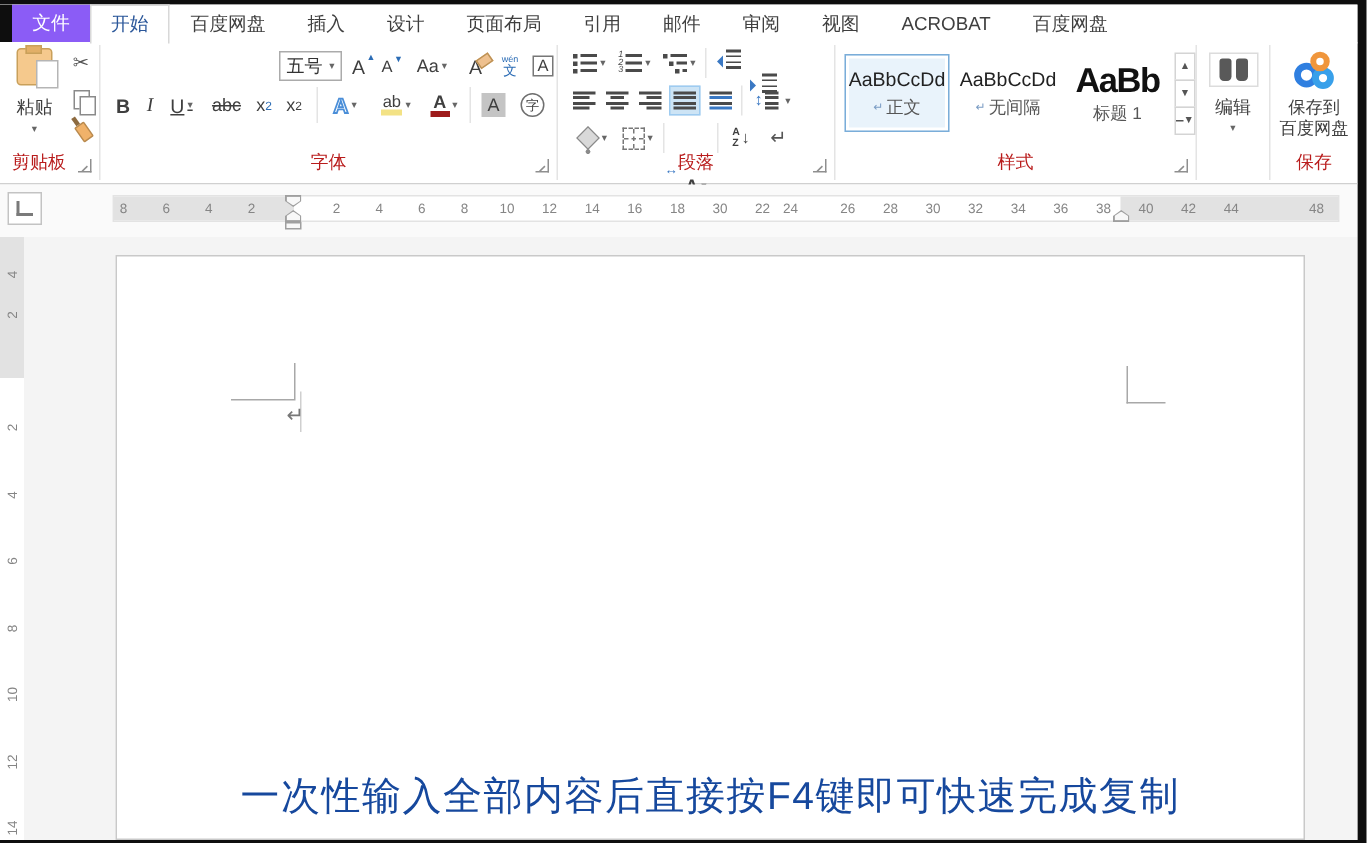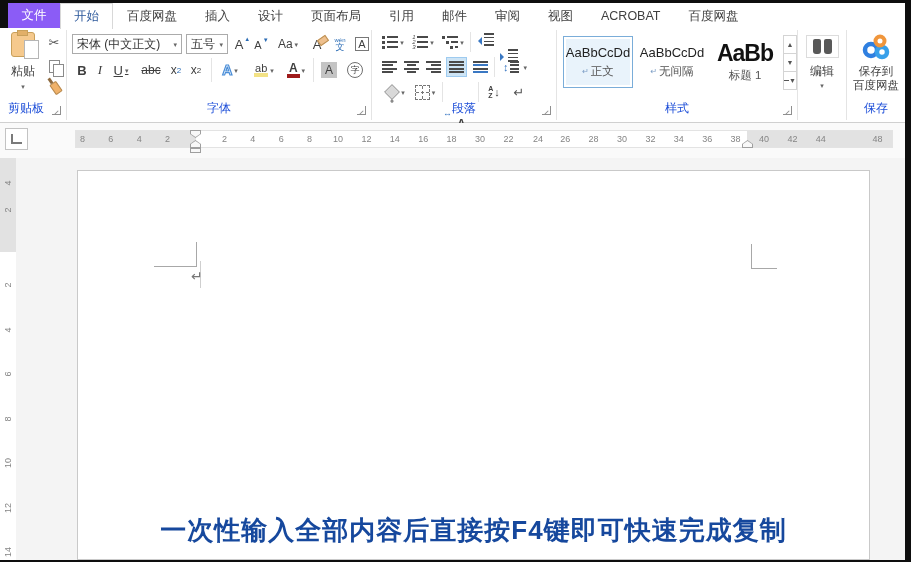--- a/index.html
+++ b/index.html
@@ -11,21 +11,21 @@
   #notch{position:absolute;left:0;top:0;width:8px;height:25px;background:#0e0e0e}
   .file-tab{position:absolute;left:8px;top:0;width:52px;height:25px;background:#2b579a;color:#fff;
             font-size:12.5px;display:flex;align-items:center;justify-content:center}
   #tab-strip{position:absolute;left:60px;top:0;height:25px;display:flex}
   .tab{padding:0 13px;line-height:24px;font-size:12.5px;color:#3f3f3f;height:25px;box-sizing:border-box;border:1px solid transparent;border-bottom:none}
   .tab.active{color:#2b579a;background:#fff;border-color:#d8d8d8;position:relative;z-index:2;height:26px}
   
   #ribbon{position:absolute;left:0;top:25px;right:0;height:94px;background:#fff;border-bottom:1px solid #d0d0d0;font-size:12px;color:#3f3f3f}
   .grp{position:absolute;top:0;height:94px}
   .vsep{position:absolute;top:2px;width:1px;height:90px;background:#e4e4e4}
-  .grp-label{position:absolute;bottom:5px;left:0;width:100%;text-align:center;font-size:12px;color:#1d4ed8}
+  .grp-label{position:absolute;bottom:5px;left:0;width:100%;text-align:center;font-size:12px;color:#b91c1c}
   .dlg{position:absolute;right:5px;bottom:7px;width:8px;height:8px;border-right:1px solid #8f8f8f;border-bottom:1px solid #8f8f8f}
   .dlg::after{content:"";position:absolute;right:1px;bottom:1px;width:5px;height:1px;background:#8f8f8f;transform:rotate(-45deg)}
   .ic{position:absolute;display:flex;align-items:center;justify-content:center;color:#3f3f3f;cursor:default}
   .dd{font-size:7px;color:#666;margin-left:2px;line-height:1}
   .ddb{font-size:7px;color:#666;line-height:1}
   .box{border:1px solid #ababab;background:#fff;box-sizing:border-box;display:flex;align-items:center;padding:0 4px;font-size:12px;color:#333}
   .box .txt{flex:1;overflow:hidden;white-space:nowrap}
   
   .clip-ic{width:22px;height:28px;background:#f5c98d;border:1px solid #c9a05a;border-radius:3px;position:relative}
   .clip-ic::before{content:"";position:absolute;top:-3px;left:5px;width:9px;height:4px;background:#e2af67;border:1px solid #c9a05a}
@@ -108,21 +108,21 @@
   .mk-box{position:absolute;width:11px;height:5px;background:#f8f8f8;border:1px solid #9f9f9f;box-sizing:border-box}
   
   #docarea{position:absolute;left:0;top:155px;right:0;bottom:0;background:#f4f4f4}
   #vruler{position:absolute;left:0;top:0;width:16px;height:100%;background:#fff}
   #vruler .gray{position:absolute;left:0;top:0;width:100%;height:94px;background:#e2e2e2}
   .vnum{position:absolute;left:1px;width:14px;text-align:center;transform:rotate(-90deg);font-size:9px;color:#858585}
   #page{position:absolute;left:77px;top:12px;width:793px;height:390px;background:#fff;border:1px solid #c9c9c9;box-sizing:border-box}
   .crop{position:absolute;background:#a8a8a8}
   #pilcrow{position:absolute;left:113px;top:97px;font-size:14px;color:#777}
   #caret{position:absolute;left:122px;top:90px;width:1px;height:27px;background:#cfcfcf}
-  #caption{position:absolute;left:0;top:342px;width:100%;text-align:center;font-weight:bold;font-size:26px;letter-spacing:1px;color:#16489d}
+  #caption{position:absolute;left:0;top:342px;width:100%;text-align:center;font-weight:normal;font-size:26px;letter-spacing:1px;color:#16489d}
 </style>
 </head>
 <body>
 
 <div id="win">
 
   <div id="tabbar">
     <div id="notch"></div>
     <div class="file-tab" style="background: #8b5cf6;">文件</div>
     <div id="tab-strip">
@@ -156,24 +156,20 @@
       </div>
       <div class="ic" style="left:48px;top:52px;width:16px;height:16px">
         <span class="fp"></span>
       </div>
       <div class="grp-label" style="width:52px">剪贴板</div>
       <div class="dlg"></div>
     </div>
     <div class="vsep" style="left:66px"></div>
 
     <div class="grp" style="left:67px;width:304px">
-      <div class="box" style="position:absolute;left:5px;top:6px;width:110px;height:20px">
-        <span class="txt">宋体 (中文正文)</span>
-          <span class="ddb">▾</span>
-      </div>
       <div class="box" style="position:absolute;left:119px;top:6px;width:42px;height:20px">
         <span class="txt">五号</span>
           <span class="ddb">▾</span>
       </div>
       <div class="ic" style="left:166px;top:6px;width:18px;height:20px;font-size:13px">
         <span>A</span>
           <span class="mini-tri">▲</span>
       </div>
       <div class="ic" style="left:186px;top:7px;width:16px;height:20px;font-size:11px">
         <span>A</span>
@@ -481,21 +477,21 @@
         <span class="rnum" style="left: 176.8px;">4</span>
         <span class="rnum" style="left: 205.2px;">6</span>
         <span class="rnum" style="left: 233.6px;">8</span>
         <span class="rnum" style="left: 262px;">10</span>
         <span class="rnum" style="left: 290.4px;">12</span>
         <span class="rnum" style="left: 318.8px;">14</span>
         <span class="rnum" style="left: 347.2px;">16</span>
         <span class="rnum" style="left: 375.6px;">18</span>
         <span class="rnum" style="left: 404px;">30</span>
         <span class="rnum" style="left: 432.4px;">22</span>
-        <span class="rnum" style="left: 462px;">24</span>
+        <span class="rnum" style="left: 451px;">24</span>
         <span class="rnum" style="left: 489.2px;">26</span>
         <span class="rnum" style="left: 517.6px;">28</span>
         <span class="rnum" style="left: 546px;">30</span>
         <span class="rnum" style="left: 574.4px;">32</span>
         <span class="rnum" style="left: 602.8px;">34</span>
         <span class="rnum" style="left: 631.2px;">36</span>
         <span class="rnum" style="left: 659.6px;">38</span>
         <span class="rnum" style="left: 688px; text-align: right;">40</span>
         <span class="rnum" style="left: 716.4px;">42</span>
         <span class="rnum" style="left: 744.8px;">44</span>

